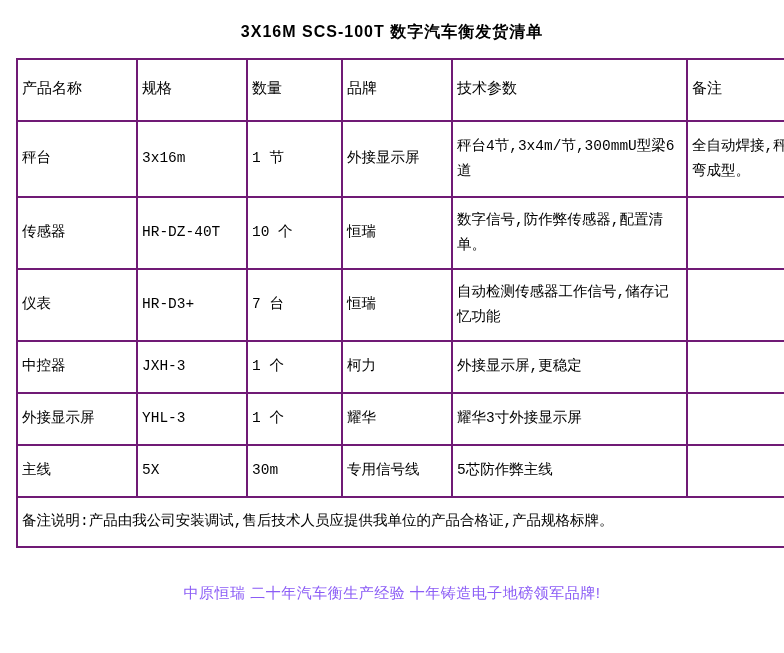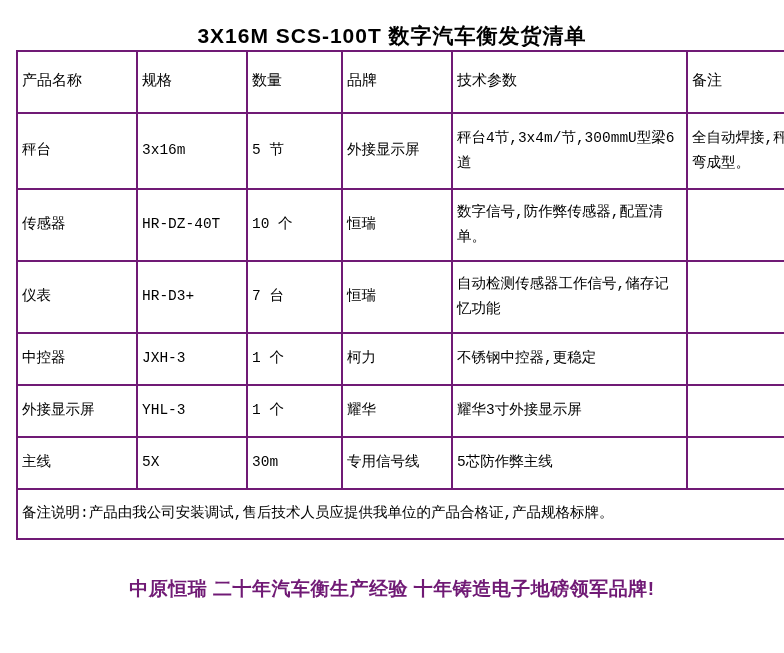--- a/index.html
+++ b/index.html
@@ -15,25 +15,25 @@
     overflow: hidden;
   }
   .page {
     position: relative;
     width: 784px;
     height: 653px;
     box-sizing: border-box;
   }
   .doc-title {
     text-align: center;
-    font-size: 21px;
+    font-size: 16px;
     font-weight: bold;
     letter-spacing: 1px;
     margin-top: 22px;
-    margin-bottom: 0;
+    margin-bottom: 15px;
     font-family: "Liberation Sans", "DejaVu Sans", sans-serif;
   }
   .subtitle {
     font-size: 15px;
     margin-top: 30px;
     margin-left: 16px;
     margin-bottom: 10px;
   }
   table.spec-table {
     border-collapse: collapse;
@@ -64,23 +64,23 @@
   tr.r-mid  td { height: 58px; }
   tr.r-short td { height: 38px; }
   td.note-cell {
     text-align: left;
     padding-left: 8px;
     font-size: 14.5px;
     height: 36px;
   }
   .footer-slogan {
     text-align: center;
-    color: #701a75;
-    font-weight: bold;
-    font-size: 19px;
+    color: #8b5cf6;
+    font-weight: normal;
+    font-size: 15px;
     margin-top: 36px;
     letter-spacing: 0.5px;
   }
 </style>
 </head>
 <body>
 
 <div class="page">
 
   <div class="doc-title">3X16M SCS-100T 数字汽车衡发货清单</div>
@@ -93,21 +93,21 @@
         <td class="col-spec">规格</td>
         <td class="col-qty">数量</td>
         <td class="col-brand">品牌</td>
         <td class="col-tech">技术参数</td>
         <td class="col-remark">备注</td>
       </tr>
 
       <tr class="r-tall">
         <td class="col-name">秤台</td>
         <td class="col-spec">3x16m</td>
-        <td class="col-qty">5 节</td>
+        <td class="col-qty">1 节</td>
         <td class="col-brand">外接显示屏</td>
         <td class="col-tech">秤台4节,3x4m/节,300mmU型梁6道</td>
         <td class="col-remark">全自动焊接,秤台冷弯成型。</td>
       </tr>
 
       <tr class="r-mid">
         <td class="col-name">传感器</td>
         <td class="col-spec">HR-DZ-40T</td>
         <td class="col-qty">10 个</td>
         <td class="col-brand">恒瑞</td>
@@ -122,21 +122,21 @@
         <td class="col-brand">恒瑞</td>
         <td class="col-tech">自动检测传感器工作信号,储存记忆功能</td>
         <td class="col-remark"></td>
       </tr>
 
       <tr class="r-short">
         <td class="col-name">中控器</td>
         <td class="col-spec">JXH-3</td>
         <td class="col-qty">1 个</td>
         <td class="col-brand">柯力</td>
-        <td class="col-tech">不锈钢中控器,更稳定</td>
+        <td class="col-tech">外接显示屏,更稳定</td>
         <td class="col-remark"></td>
       </tr>
 
       <tr class="r-short">
         <td class="col-name">外接显示屏</td>
         <td class="col-spec">YHL-3</td>
         <td class="col-qty">1 个</td>
         <td class="col-brand">耀华</td>
         <td class="col-tech">耀华3寸外接显示屏</td>
         <td class="col-remark"></td>

